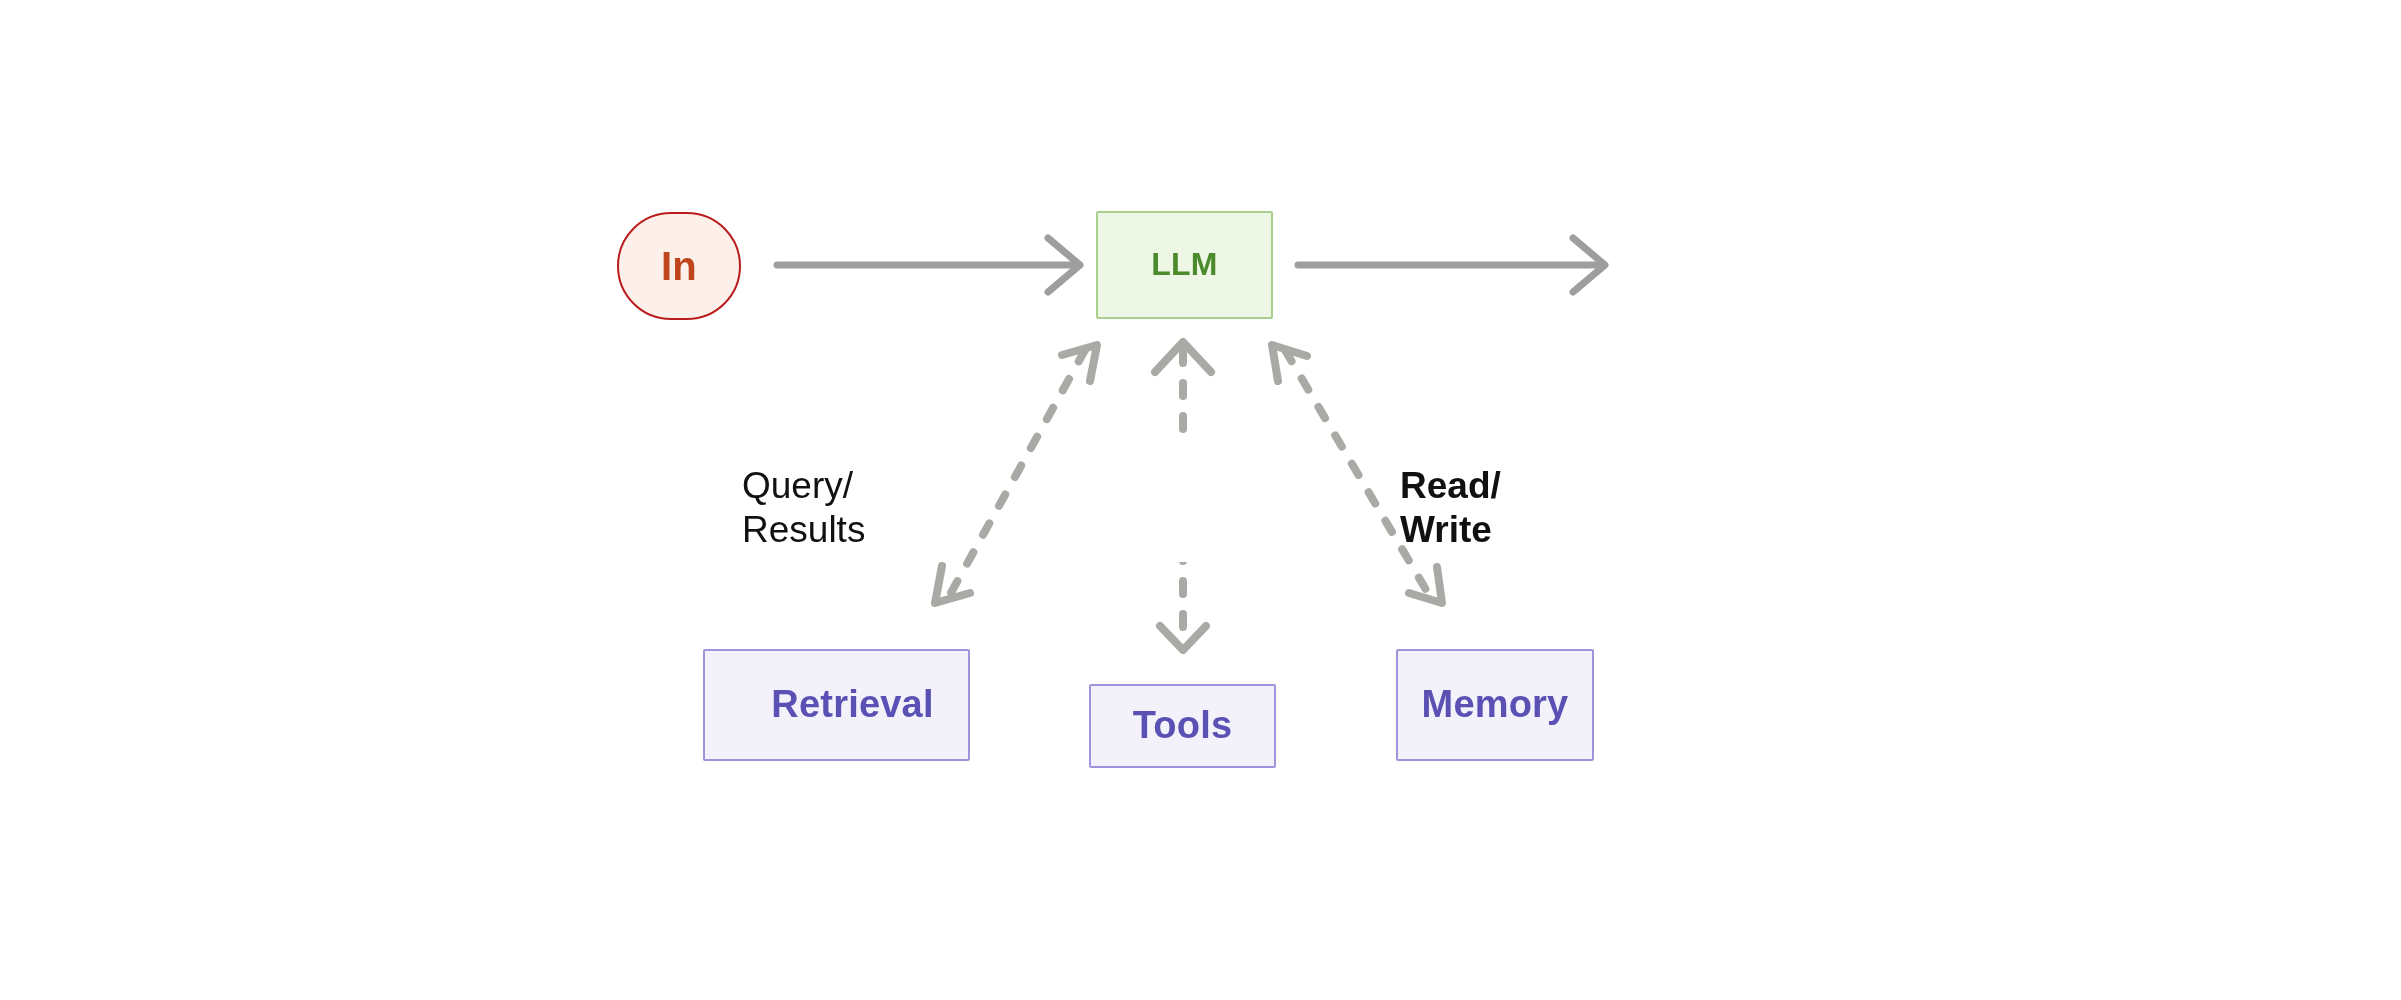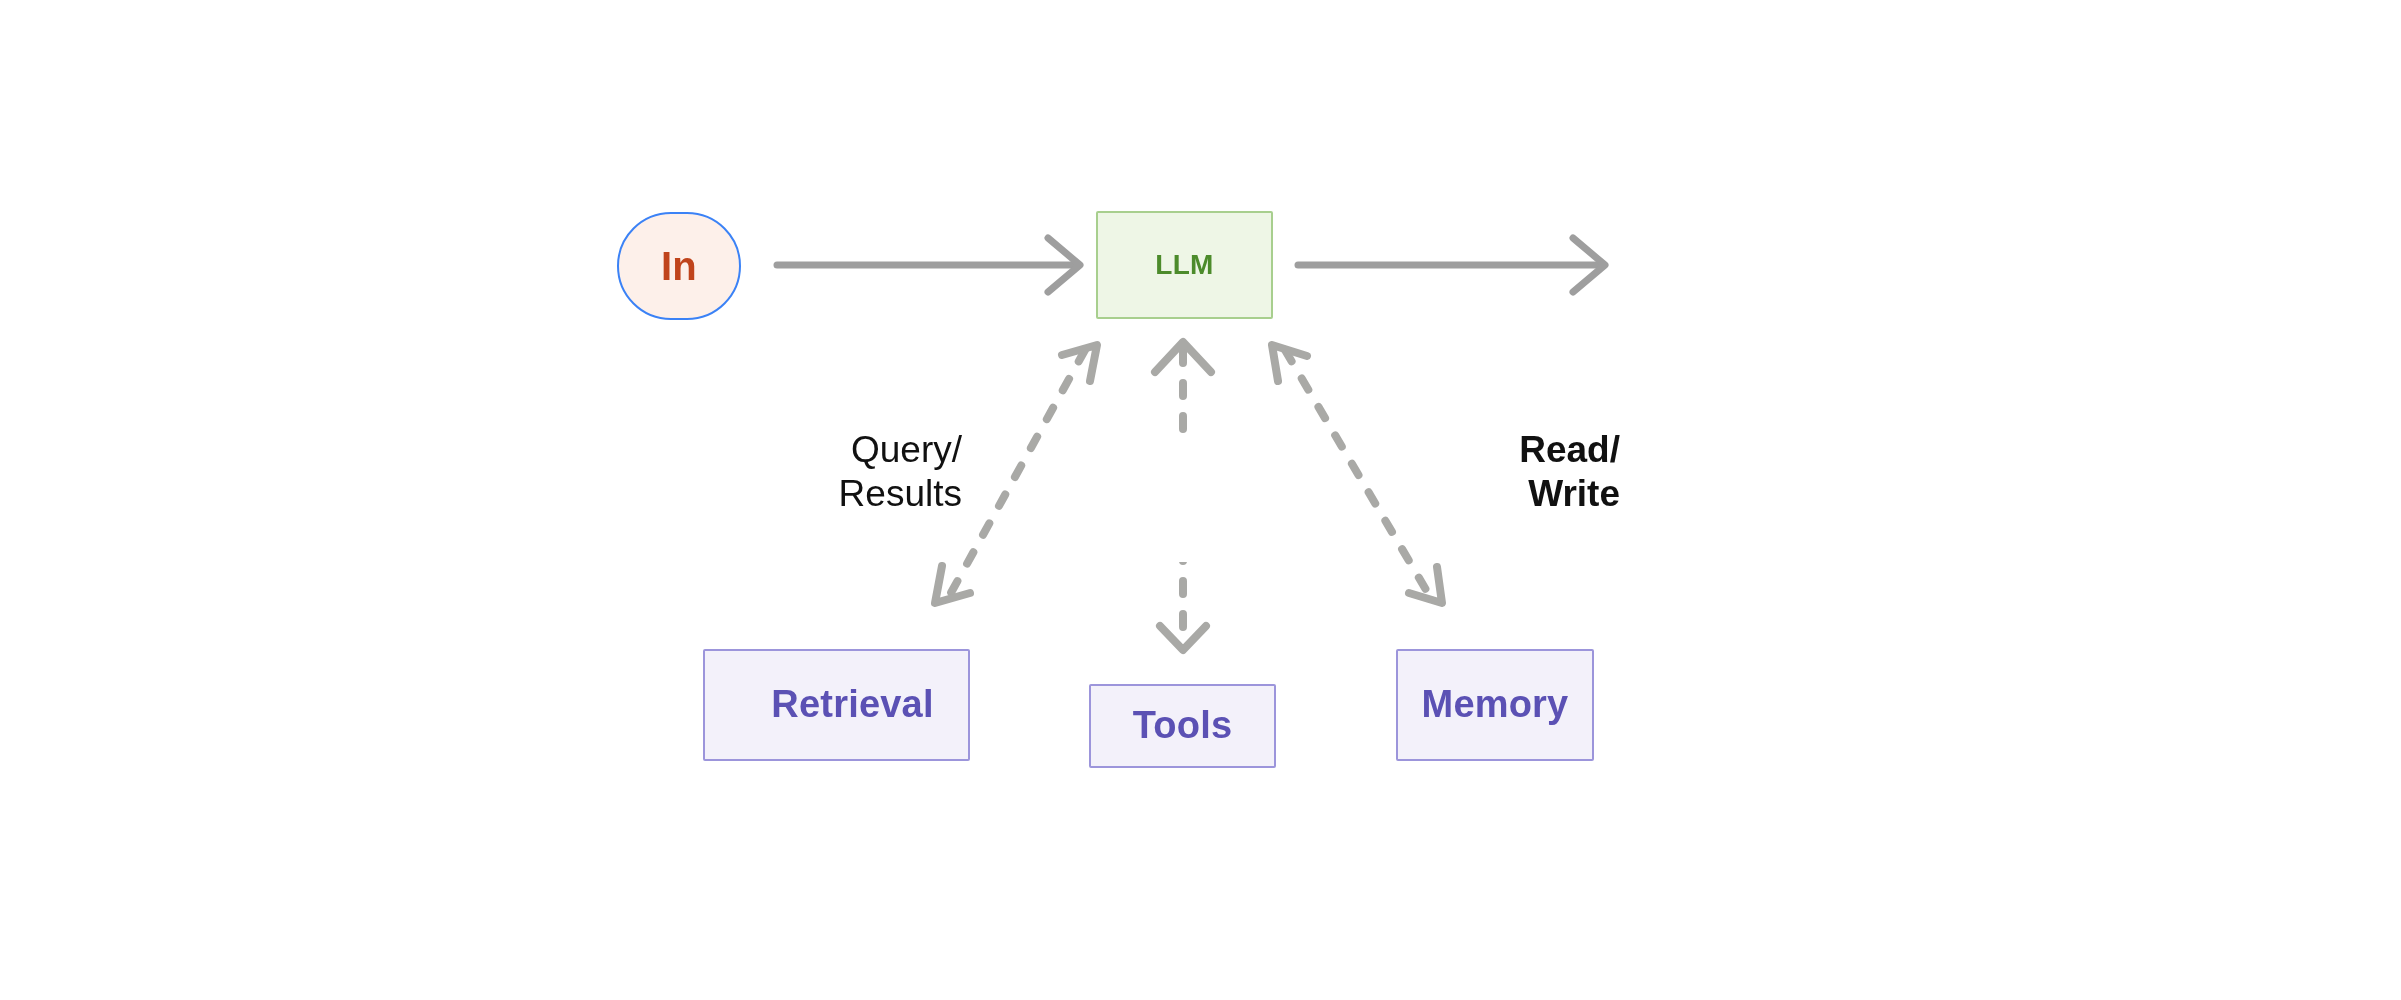--- a/index.html
+++ b/index.html
@@ -36,36 +36,36 @@
     justify-content: center;
     box-sizing: border-box;
     text-align: center;
     line-height: 1.05;
     white-space: nowrap;
   }
 
   
   .node-term {
     background: #fdf0ea;
-    border: 2px solid #3b82f6;
+    border: 2px solid #b91c1c;
     border-radius: 70px;
     color: #c0441c;
     font-weight: 700;
     font-size: 40px;
     letter-spacing: 0.2px;
   }
 
   
   .node-llm {
     background: #eef6e6;
     border: 2px solid #a8cf8e;
     border-radius: 2px;
     color: #4c8b2b;
     font-weight: 600;
-    font-size: 28px;
+    font-size: 32px;
     letter-spacing: 0.3px;
   }
 
   
   .node-comp {
     background: #f3f1fa;
     border: 2px solid #9c95db;
     border-radius: 2px;
     color: #5b51b4;
     font-weight: 700;
@@ -81,23 +81,24 @@
   #node-tools    { left: 1089px; top: 684px; width: 187px; height: 84px; }
   #node-memory   { left: 1396px; top: 649px; width: 198px; height: 112px; }
 
   
   .edge-label {
     position: absolute;
     color: #111111;
     font-size: 37px;
     font-weight: 400;
     line-height: 1.18;
-    text-align: right;
+    text-align: left;
     white-space: pre-line;
     background: transparent;
+    margin-top: 36px;
   }
   #label-query    { left: 742px;  top: 428px; width: 220px; }
   #label-call     { left: 1060px; top: 448px; width: 250px; }
   #label-readwrite{ left: 1400px; top: 428px; width: 220px; font-weight: bold; }
 </style>
 </head>
 <body>
 
 <div id="canvas">
 

